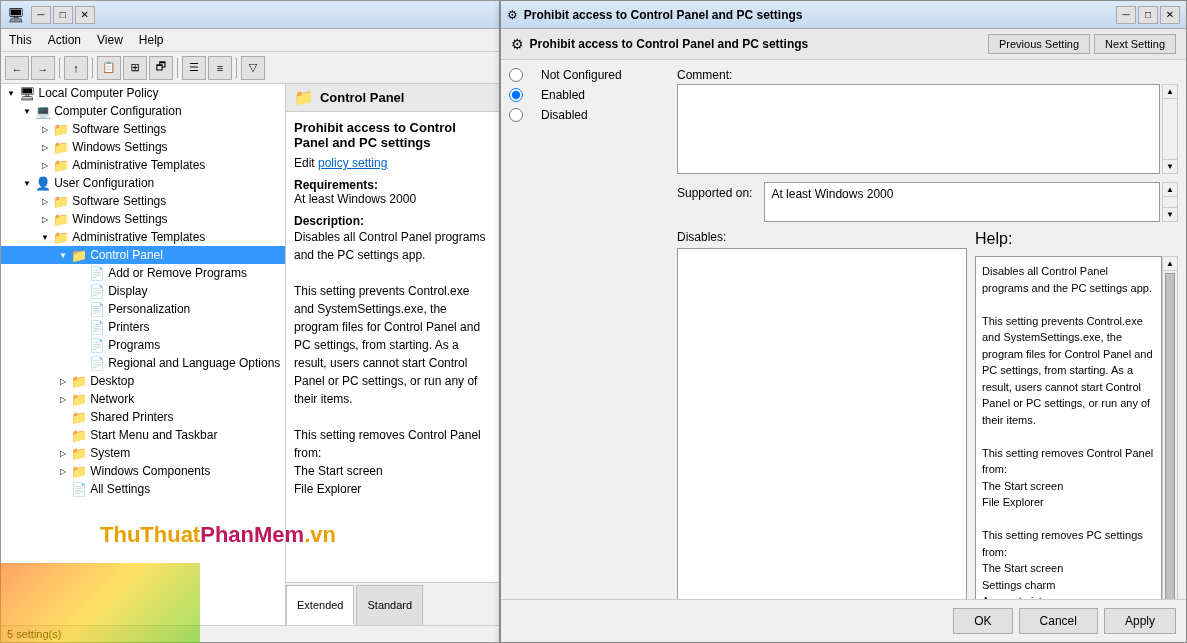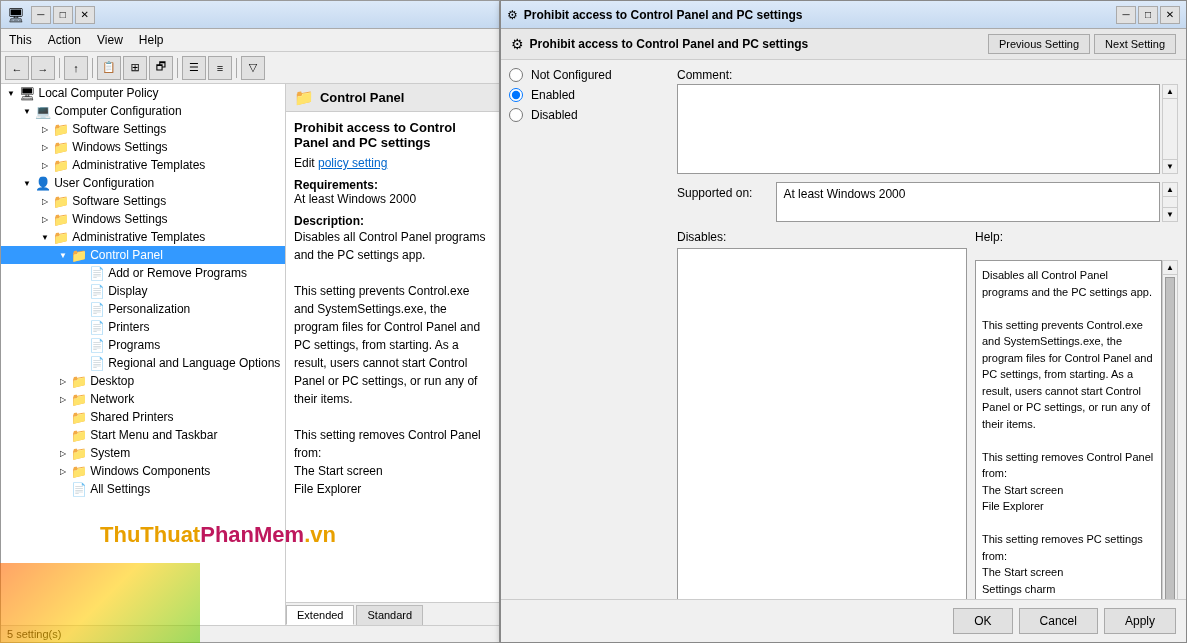--- a/index.html
+++ b/index.html
@@ -105,21 +105,21 @@
     .policy-link { color: #0066cc; text-decoration: underline; cursor: pointer; }
 
     .policy-section { margin-bottom: 8px; }
     .policy-section-label { font-weight: bold; }
 
     .tabs-bar {
       display: flex; background: #f0f0f0; border-top: 1px solid #ccc;
       padding-top: 2px;
     }
     .tab {
-      padding: 3px 10px; background: #e0e0e0;
+      padding: 13px 10px; background: #e0e0e0;
       border: 1px solid #bbb; border-bottom: none;
       cursor: pointer; margin-right: 2px; font-size: 11px;
     }
     .tab.active { background: #fff; border-bottom: 1px solid #fff; }
 
     .status-bar {
       background: #f0f0f0; border-top: 1px solid #ccc;
       padding: 2px 6px; font-size: 11px;
     }
 
@@ -163,37 +163,37 @@
 
     .dialog-body {
       display: flex; flex: 1; overflow: hidden; padding: 8px; gap: 8px;
     }
 
     .dialog-left {
       width: 160px; display: flex; flex-direction: column; gap: 6px;
     }
 
     .radio-group { display: flex; flex-direction: column; gap: 6px; }
-    .radio-item { display: flex; align-items: center; gap: 8px; cursor: pointer; }
+    .radio-item { display: flex; align-items: center; gap: 18px; cursor: pointer; }
     .radio-input { width: 14px; height: 14px; cursor: pointer; }
     .radio-label { font-size: 12px; }
 
     .dialog-right {
       flex: 1; display: flex; flex-direction: column; gap: 8px;
     }
 
     .comment-section { display: flex; flex-direction: column; }
     .comment-label { font-size: 12px; margin-bottom: 2px; }
     .comment-textarea {
       flex: 1; border: 1px solid #999; background: #fff;
       resize: none; font-size: 11px; padding: 2px;
       height: 90px;
     }
 
-    .supported-section { display: flex; align-items: flex-start; gap: 24px; }
+    .supported-section { display: flex; align-items: flex-start; gap: 12px; }
     .supported-label { font-size: 12px; white-space: nowrap; padding-top: 4px; }
     .supported-box {
       flex: 1; border: 1px solid #999; background: #fff;
       padding: 4px 6px; font-size: 12px; min-height: 40px;
     }
 
     .options-help-section {
       display: flex; flex: 1; gap: 8px;
     }
 
@@ -202,21 +202,21 @@
     }
     .options-label { font-size: 12px; margin-bottom: 4px; }
     .options-content {
       flex: 1; border: 1px solid #999; background: #fff;
       padding: 4px;
     }
 
     .help-box {
       flex: 1; display: flex; flex-direction: column;
     }
-    .help-label { font-size: 12px; margin-bottom: 16px; }
+    .help-label { font-size: 16px; margin-bottom: 8px; }
     .help-content {
       flex: 1; border: 1px solid #999; background: #fff;
       padding: 6px; font-size: 11px; overflow-y: auto;
       line-height: 1.5;
     }
 
     .dialog-footer {
       display: flex; justify-content: flex-end; gap: 6px;
       padding: 8px 10px; border-top: 1px solid #ccc;
       background: #f0f0f0;

